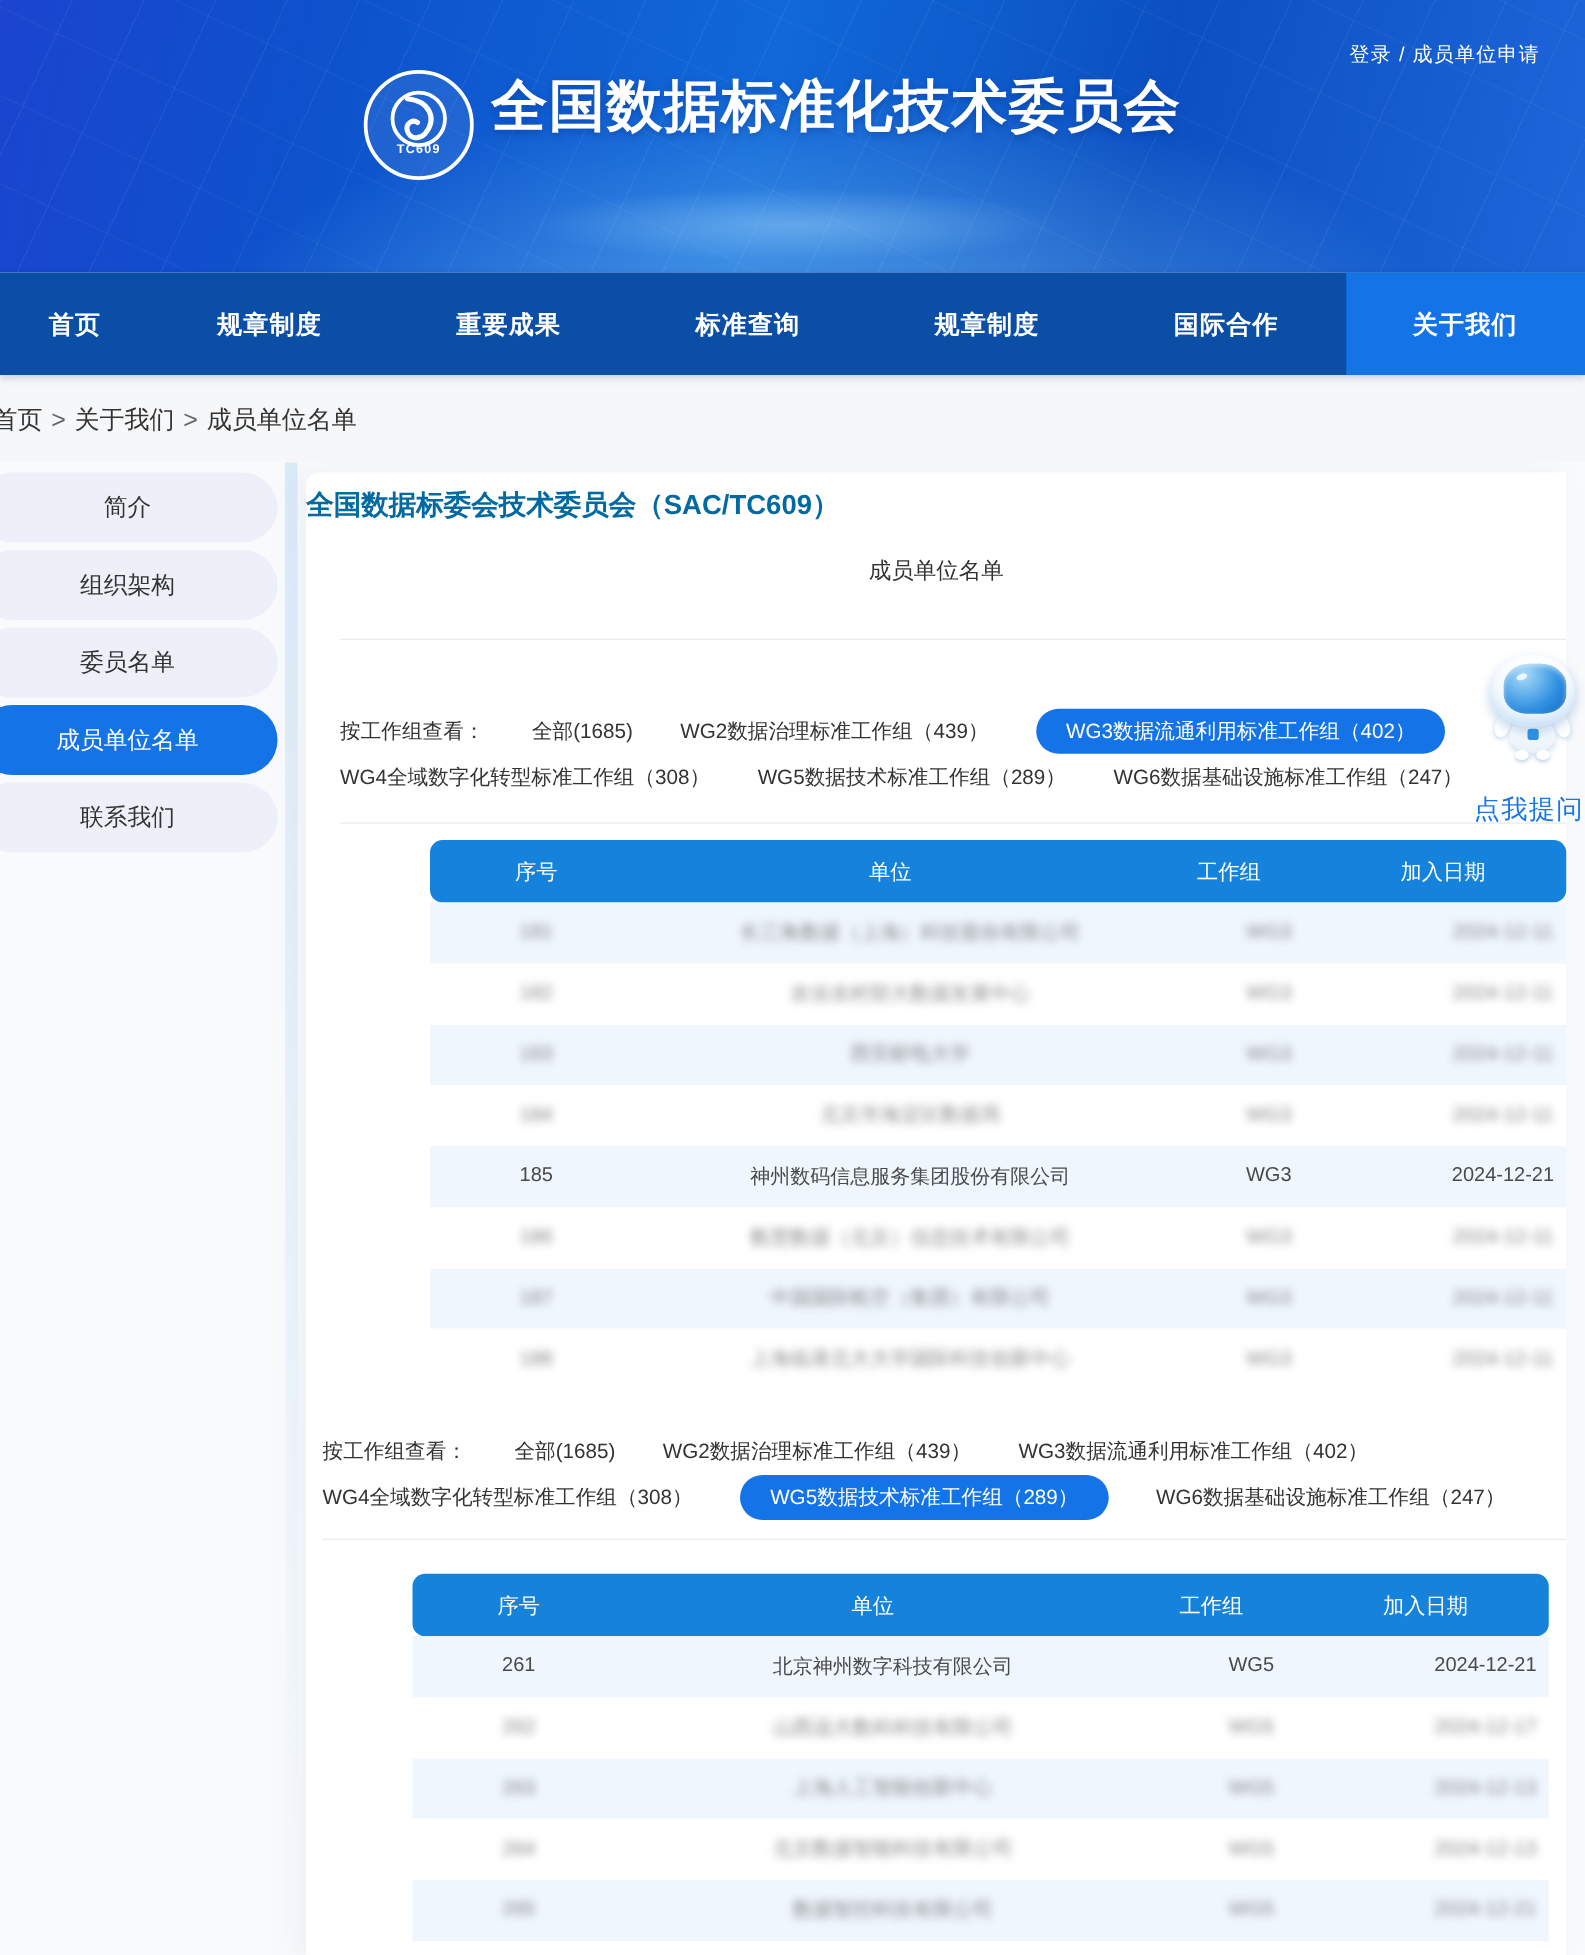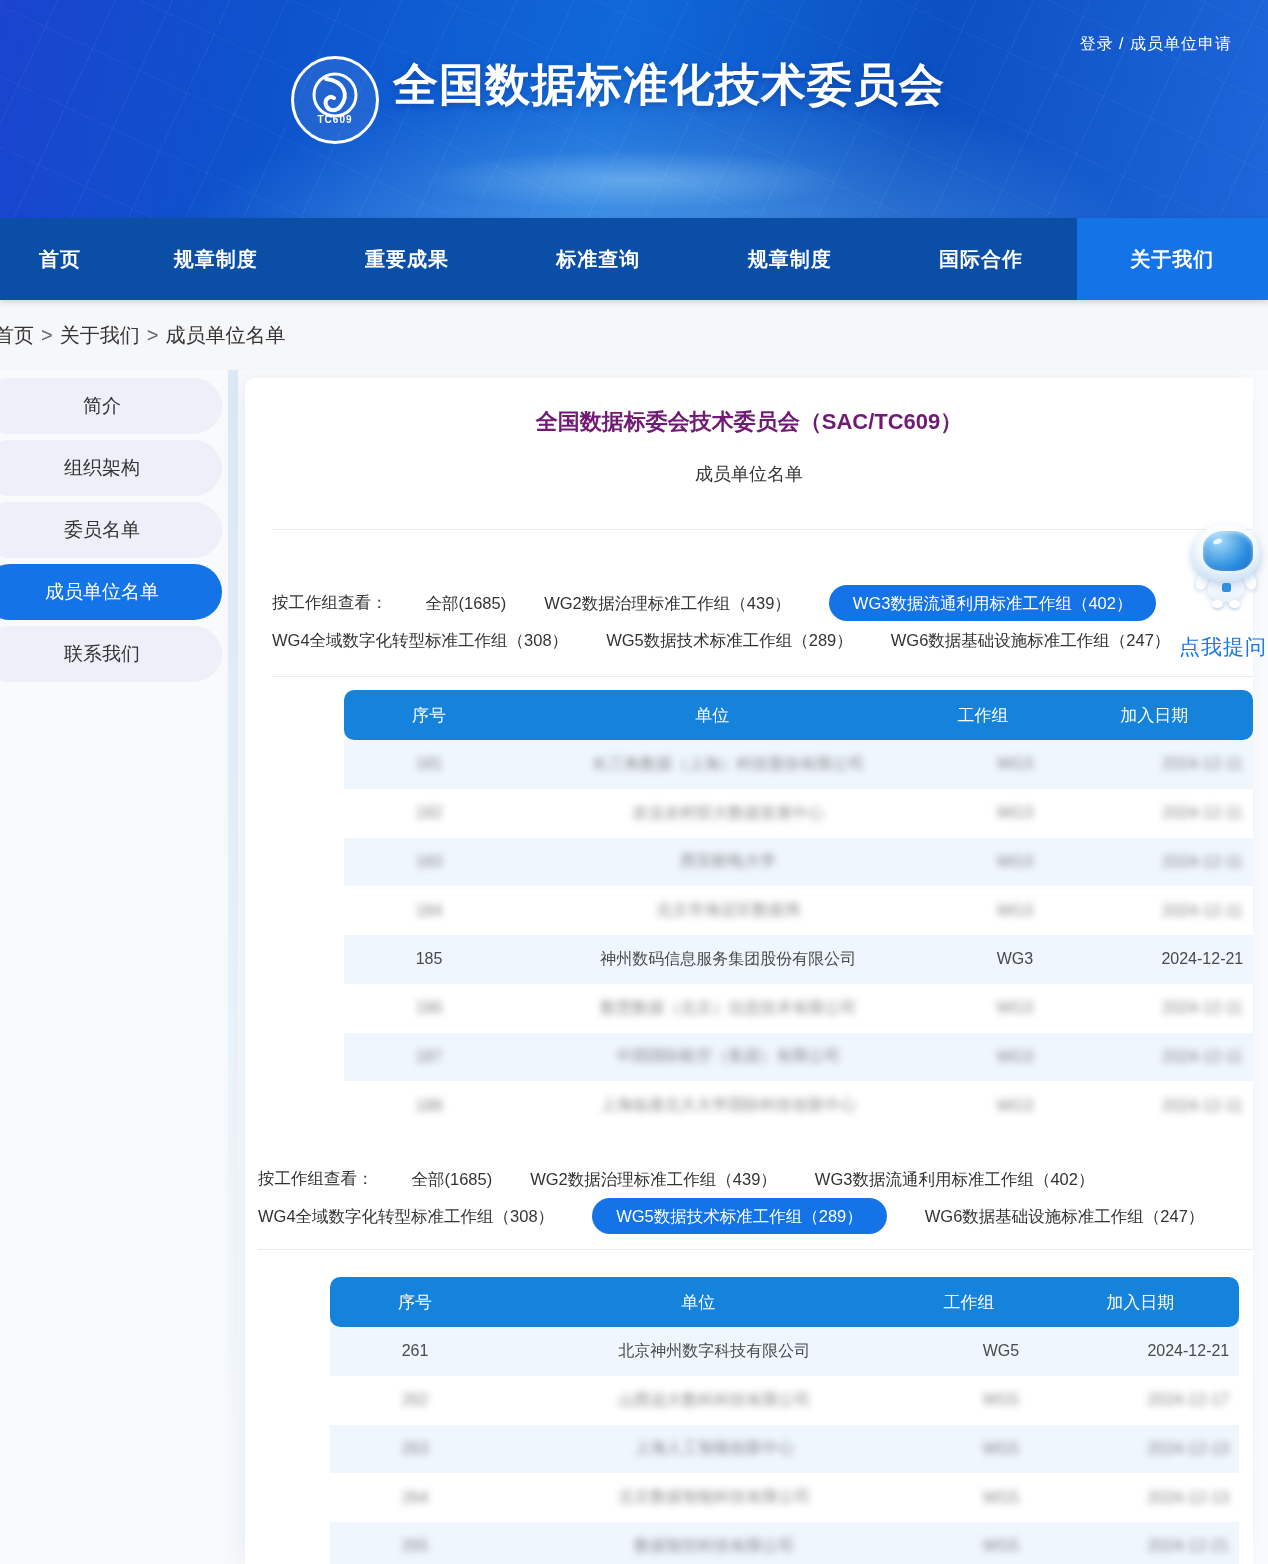--- a/index.html
+++ b/index.html
@@ -44,21 +44,21 @@
   
   .main { position:absolute; left:0; top:370px; width:1268px; height:1194px; background:#f8fafc; }
   .side-item { position:absolute; left:-18px; width:240px; height:56px; border-radius:28px; background:#edf0f8; color:#333;
     display:flex; align-items:center; justify-content:center; font-size:19px; cursor:pointer; }
   .side-item.active { background:#1473e6; color:#fff; font-weight:500; }
   .divider-v { position:absolute; left:228px; top:0; width:10px; height:1115px;
     background:linear-gradient(180deg, rgba(205,225,245,.65), rgba(215,235,250,.25) 70%, rgba(215,235,250,0)); }
   .card { position:absolute; left:245px; top:8px; width:1008px; bottom:0; background:#fff; border-top-left-radius:10px;
     box-shadow:-8px 0 20px rgba(140,165,200,.10); }
 
-  .page-title { margin-top:30px; text-align:center; font-size:22px; font-weight:bold; color:#701a75; line-height:28px; }
+  .page-title { margin-top:12px; font-size:22px; font-weight:bold; color:#0369a1; line-height:28px; }
   .page-subtitle { margin-top:26px; text-align:center; font-size:18px; color:#333; }
   .rule { border:none; height:0; border-top:1px solid #ececec; margin-left:27px; }
   .rule.r1 { margin-top:43px; }
   .rule.r2 { margin-top:25px; }
   .rule.r3 { margin-top:15px; }
 
   .filters { display:flex; flex-wrap:wrap; align-items:center; column-gap:38px; row-gap:8px;
     margin:55px 48px 0 27px; font-size:16.5px; color:#333; }
   .filters.second { margin-top:38px; }
   .f-label { color:#333; }

